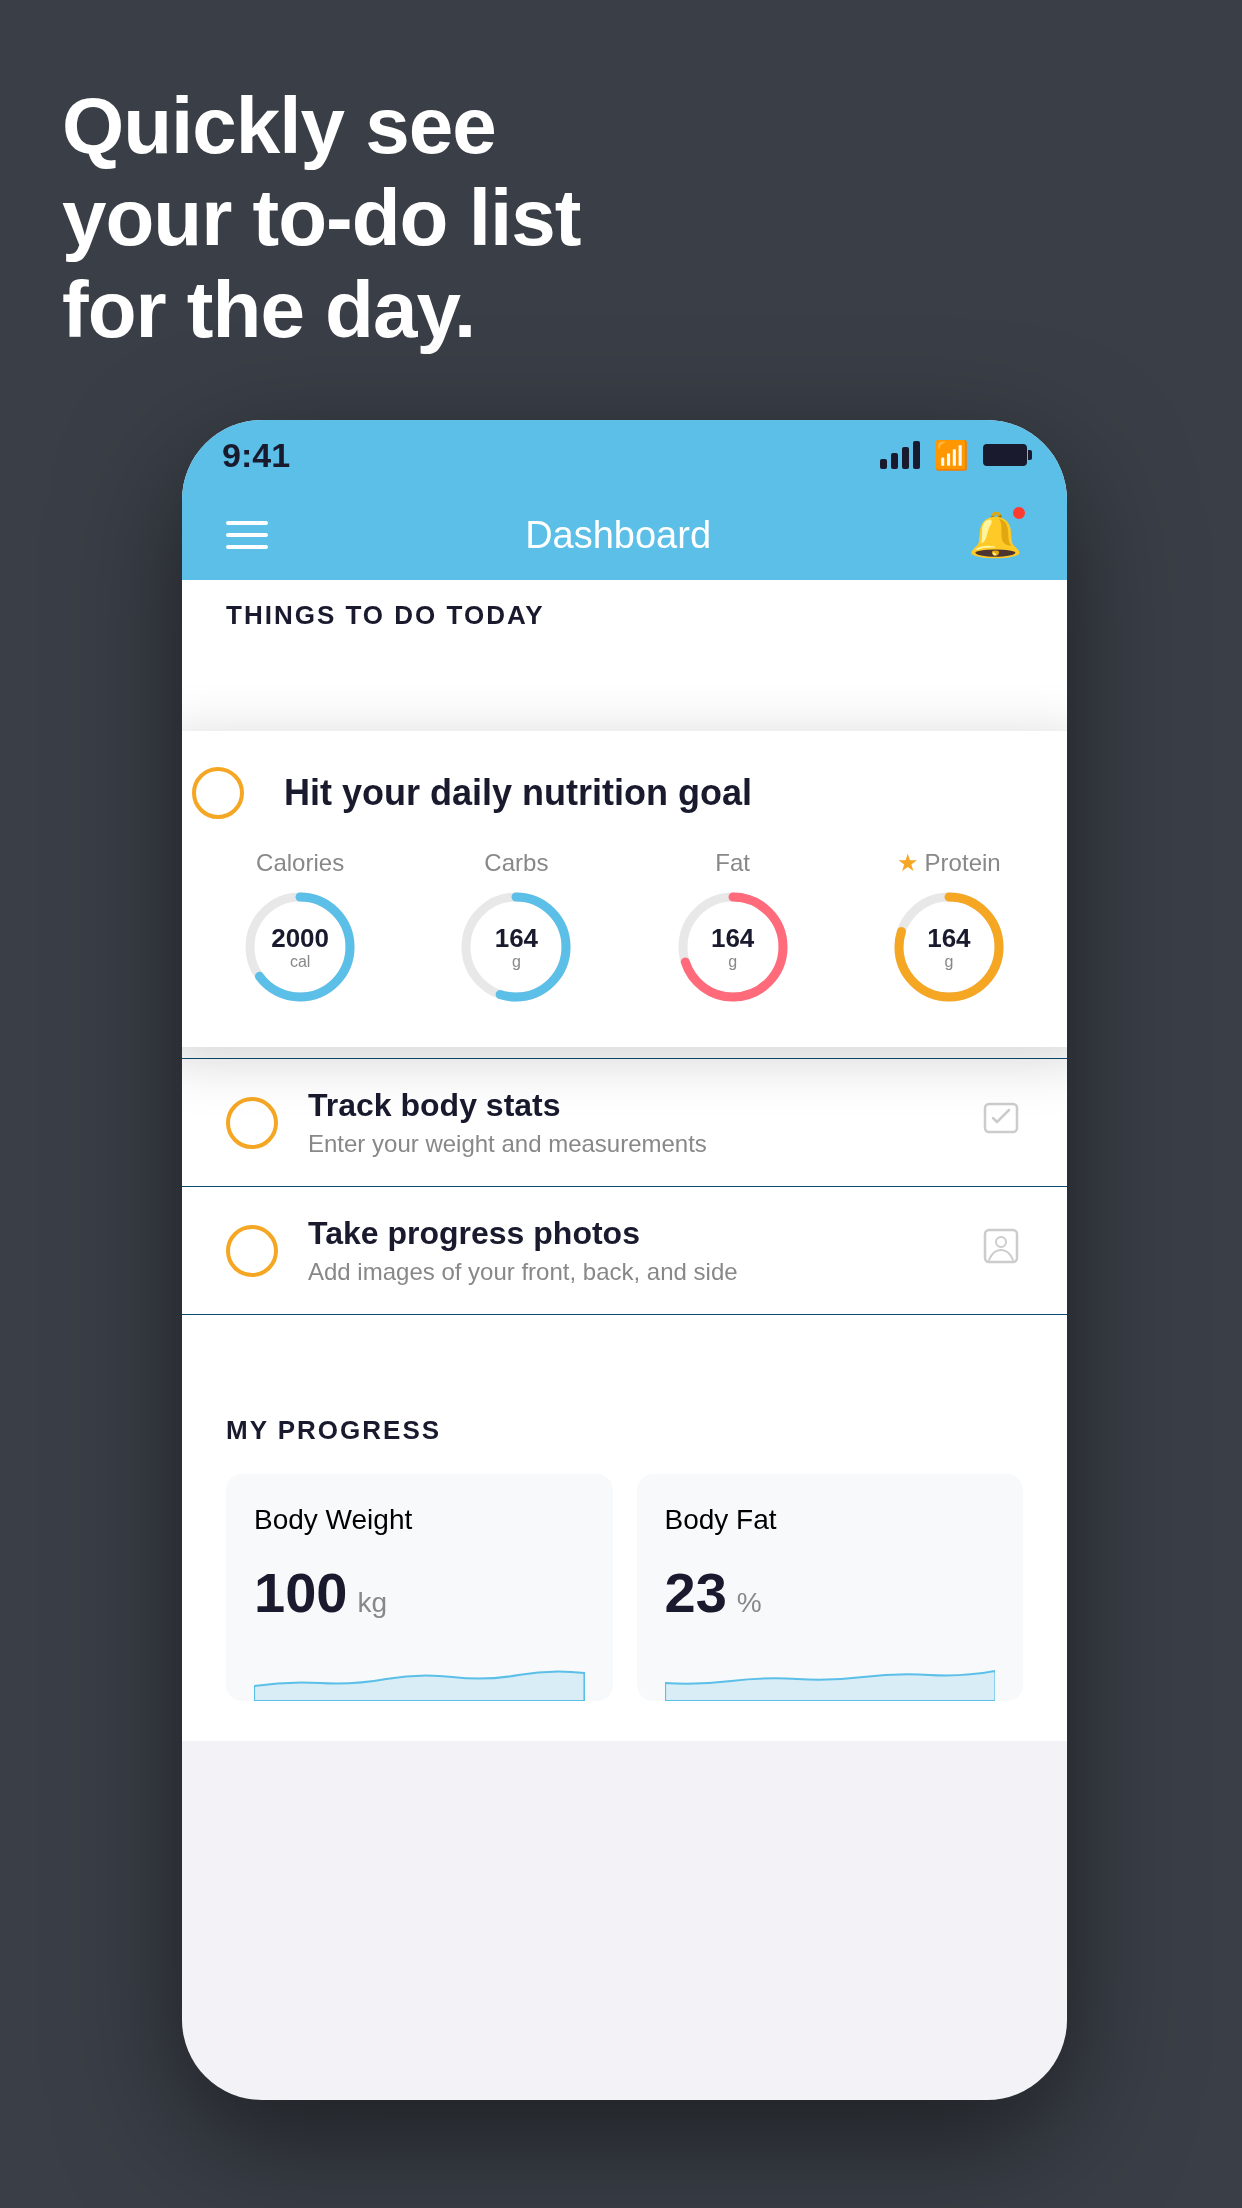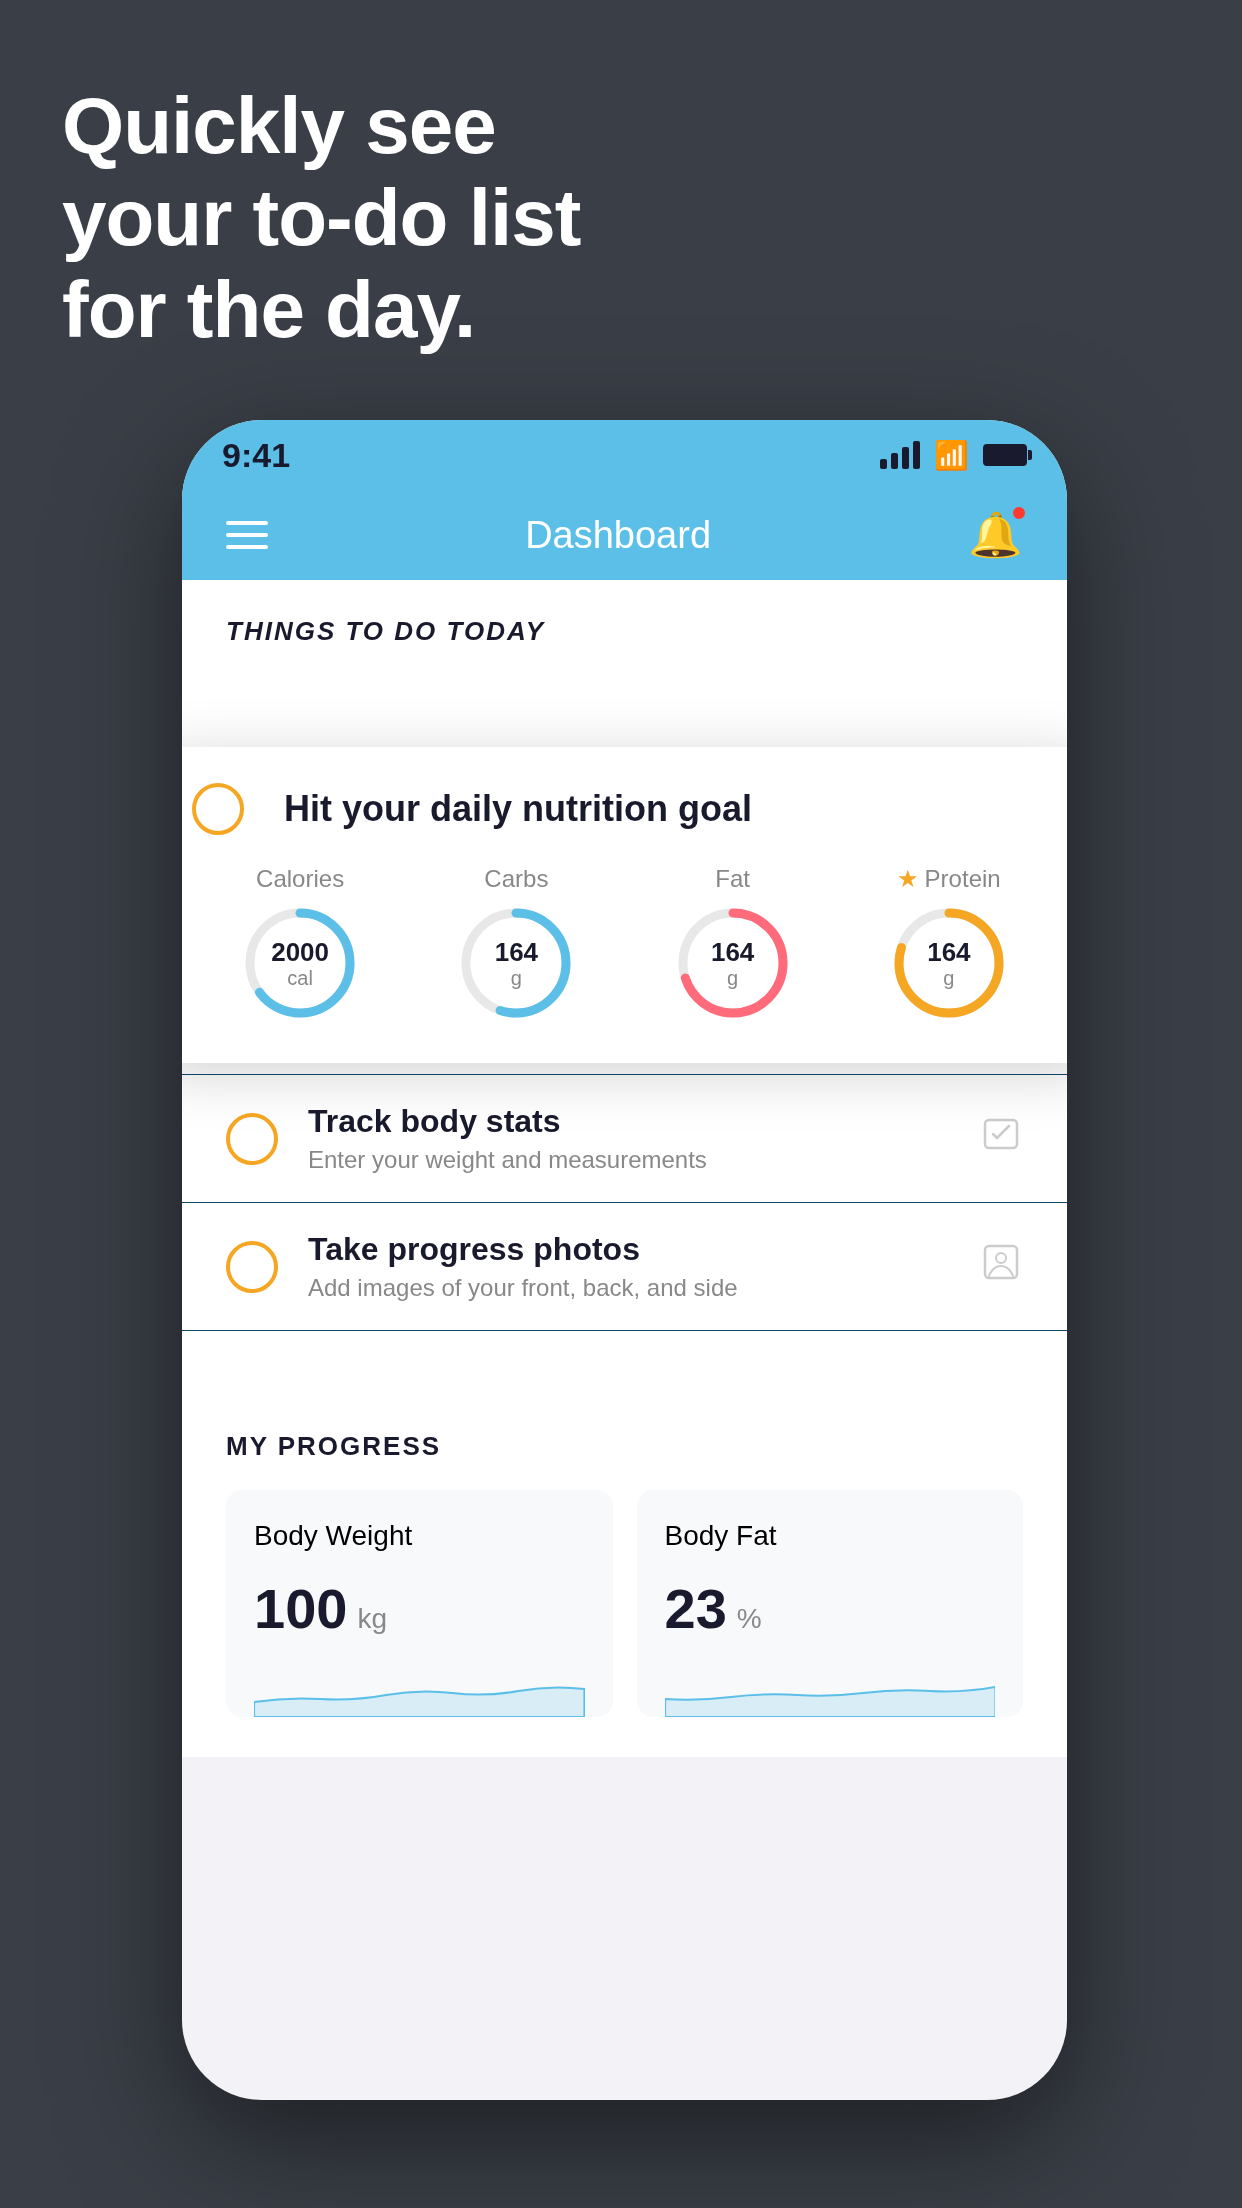--- a/index.html
+++ b/index.html
@@ -128,26 +128,25 @@
       right: -4px;
       width: 16px;
       height: 16px;
       background: #ff3b30;
       border-radius: 50%;
       border: 2px solid #5bbfe8;
     }
 
     
     .section-label {
-      padding: 36px 44px 20px;
+      padding: 20px 44px 20px;
       font-size: 26px;
       font-weight: 800;
       letter-spacing: 2px;
       color: #1a1a2e;
-      font-style: italic;
     }
 
     
     .nutrition-card {
       position: absolute;
       top: 80px;
       left: -30px;
       right: -30px;
       background: #fff;
       border-radius: 24px;
@@ -211,21 +210,21 @@
       transform: translate(-50%, -50%);
       text-align: center;
       line-height: 1.1;
     }
     .ring-value {
       font-size: 26px;
       font-weight: 700;
       color: #1a1a2e;
     }
     .ring-unit {
-      font-size: 20px;
+      font-size: 16px;
       color: #888;
     }
 
     
     .todo-list {
       position: relative;
       z-index: 1;
     }
     .todo-item {
       display: flex;

